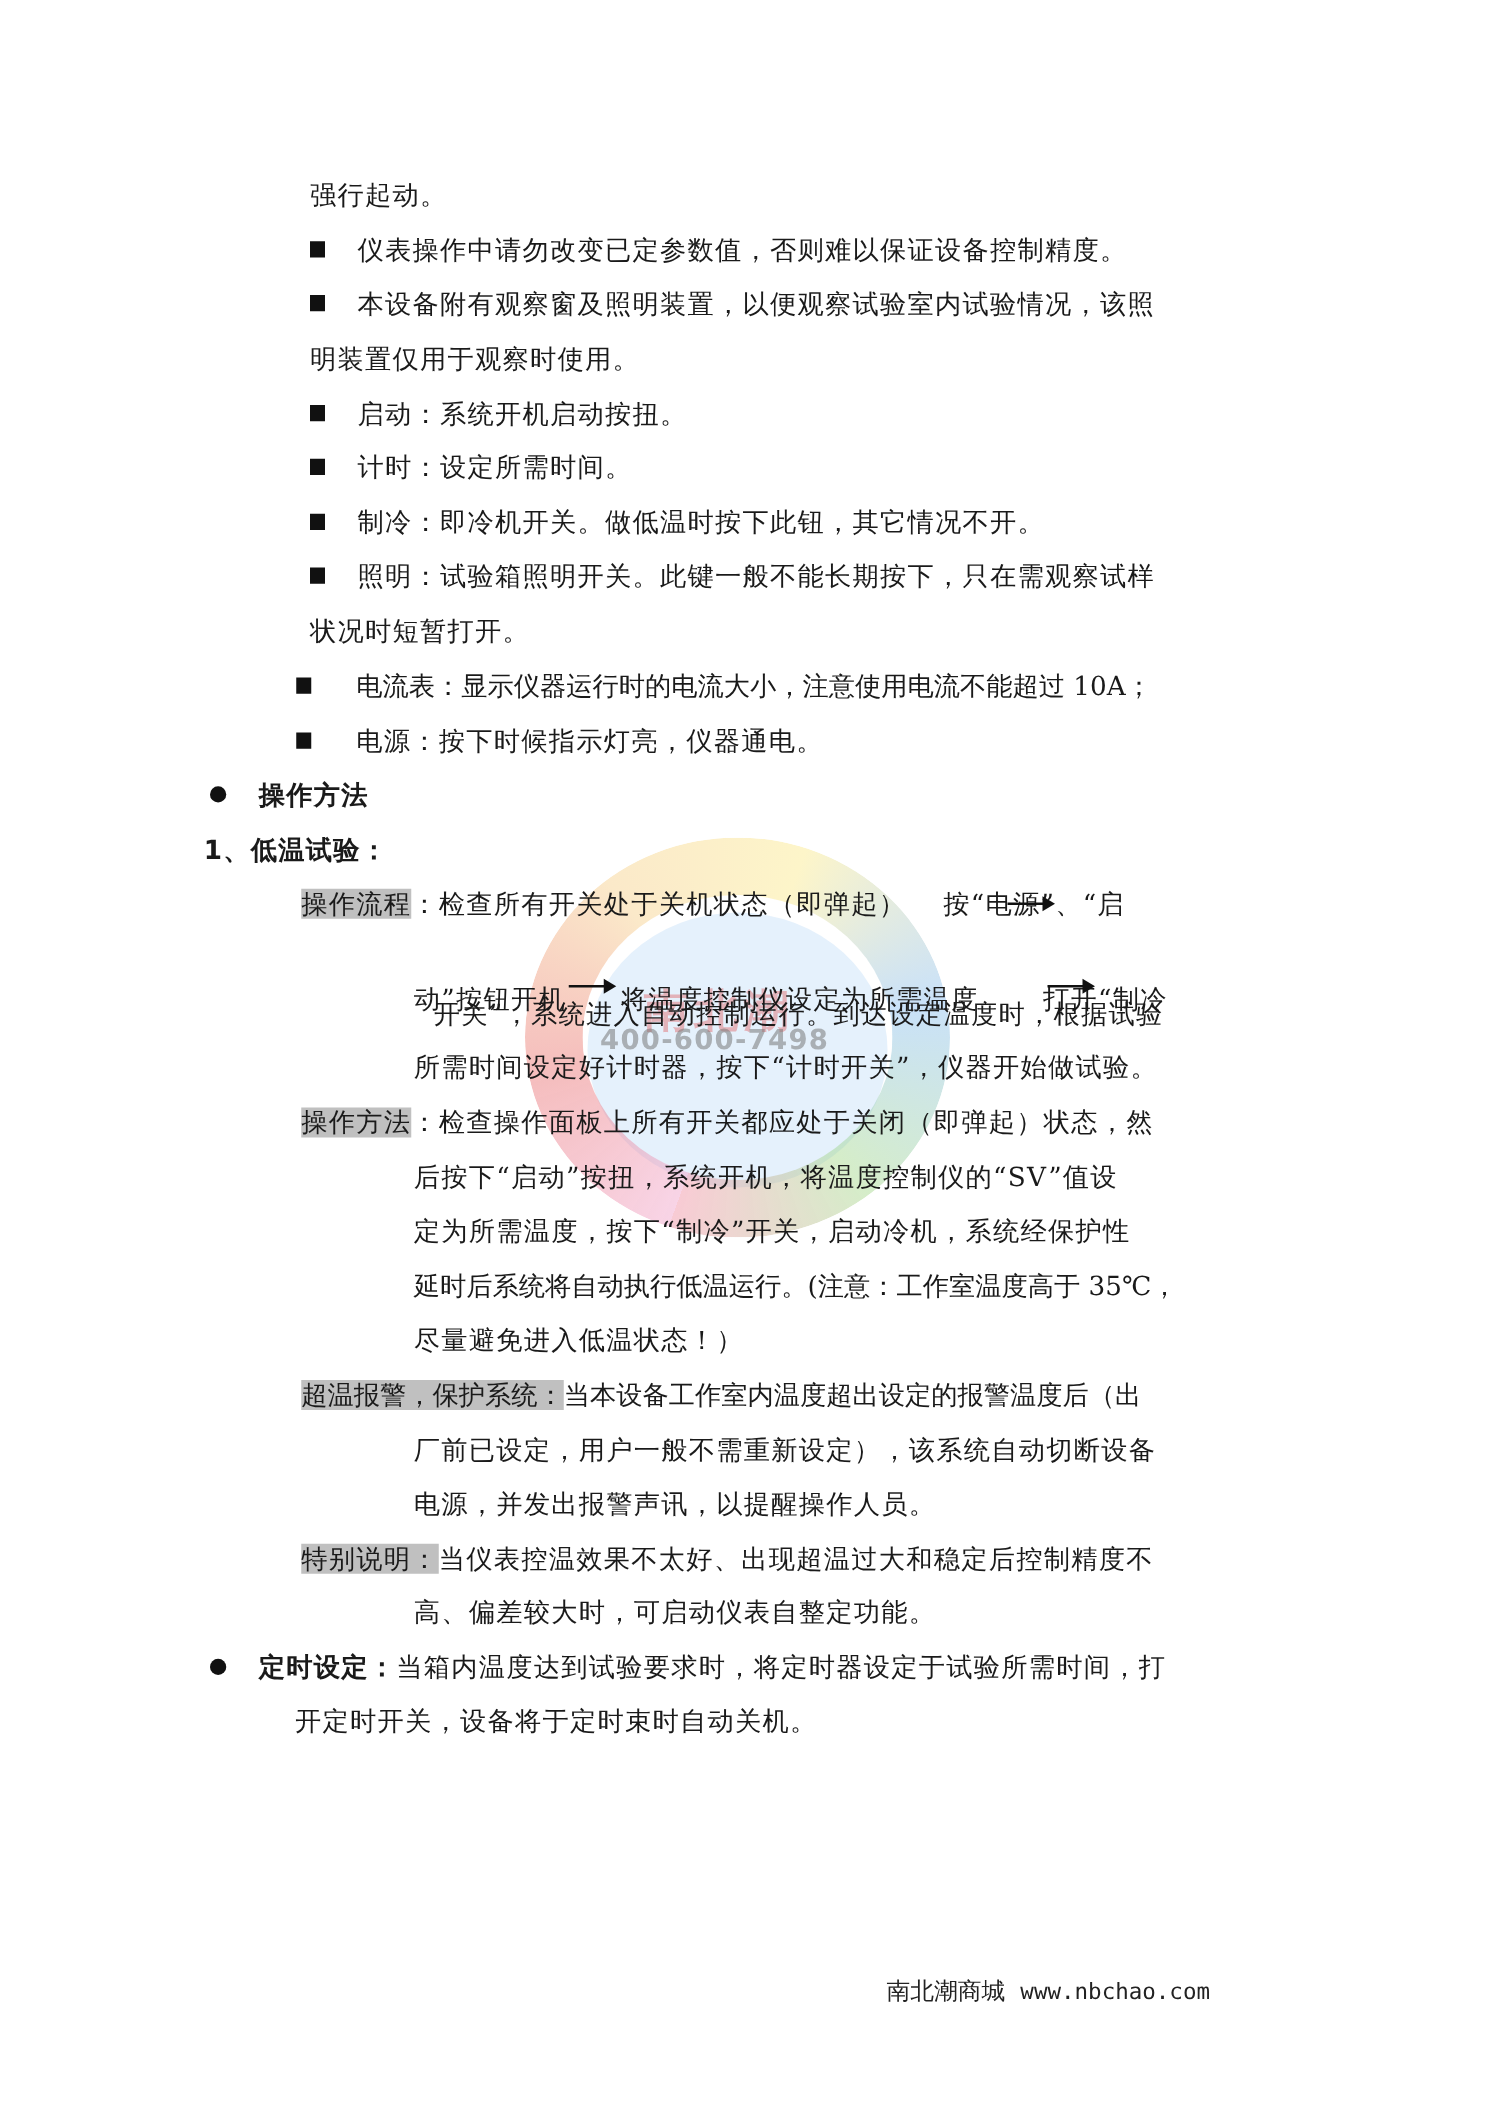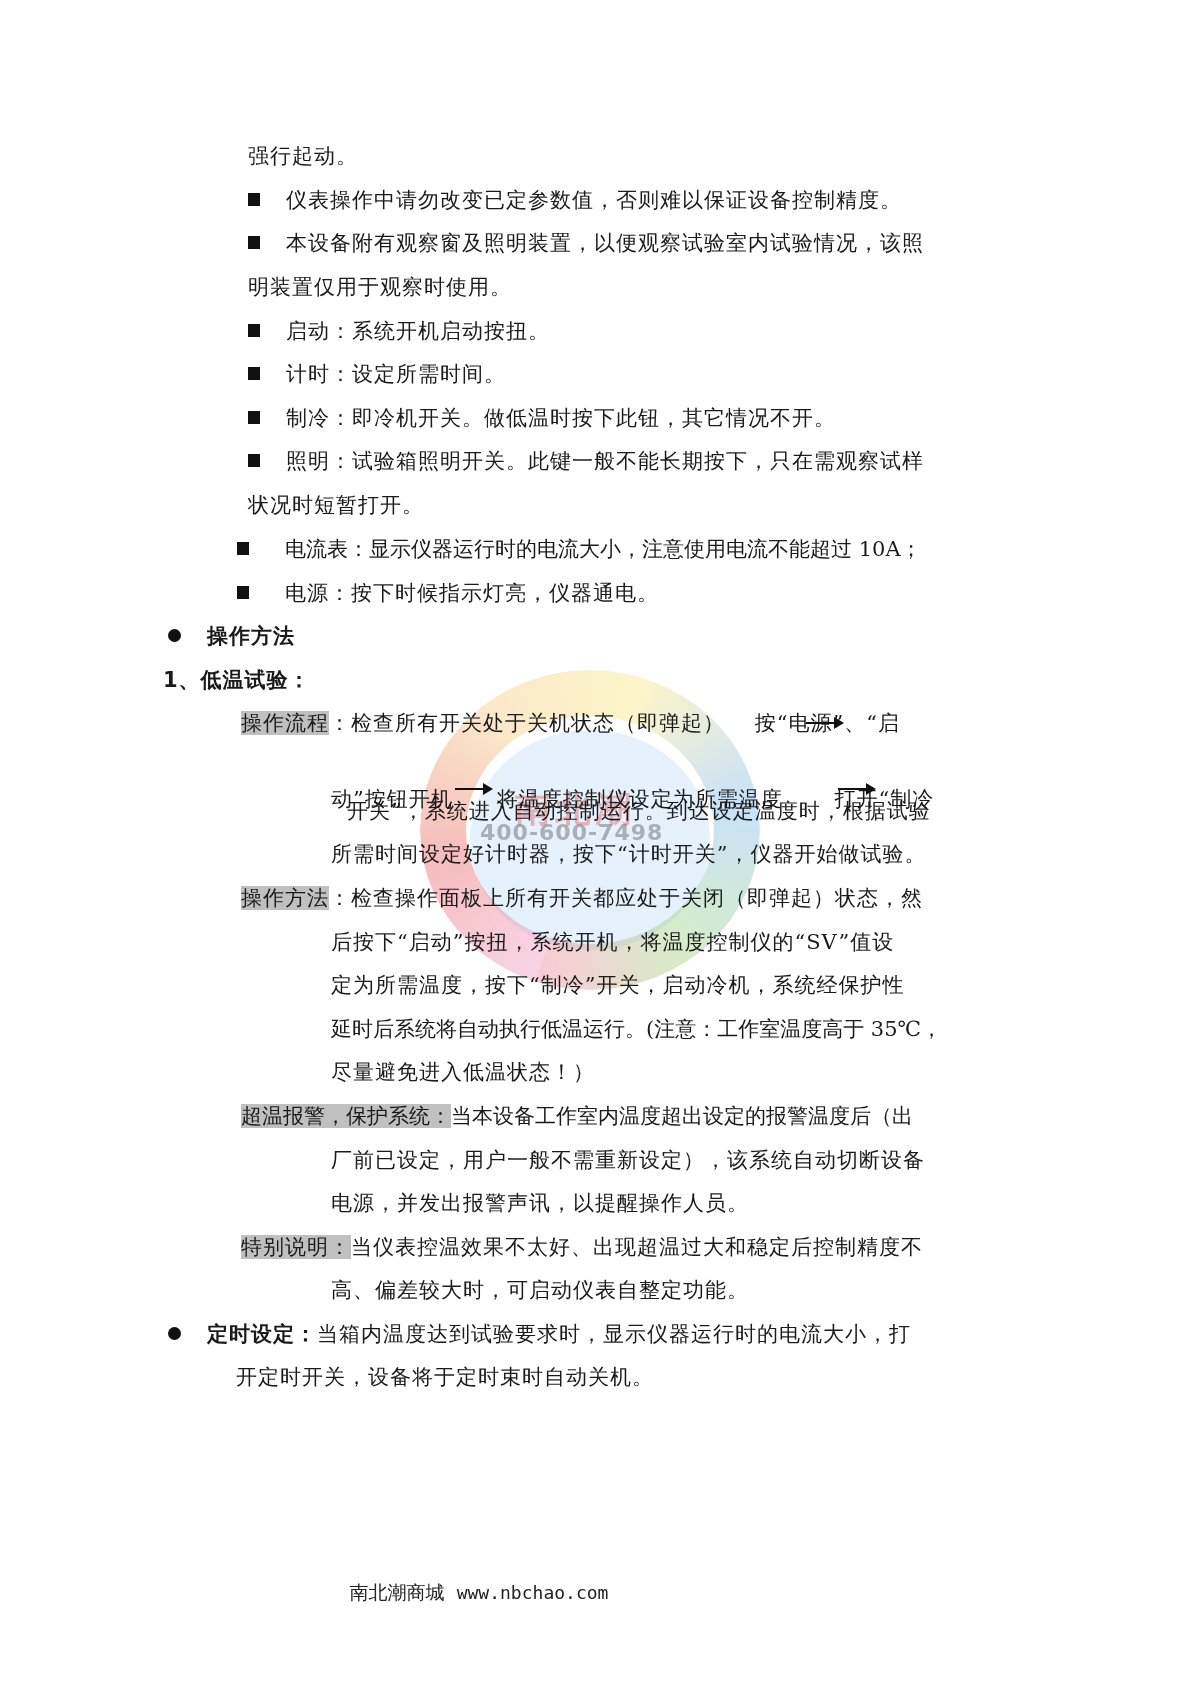--- a/index.html
+++ b/index.html
@@ -46,21 +46,21 @@
   }
   .wm-name {
     position: absolute; left: 105px; top: 125px; font-size: 36px; font-weight: bold;
     color: rgba(220,60,60,0.35); font-family: "DejaVu Sans", sans-serif; letter-spacing: 4px;
   }
   .wm-phone {
     position: absolute; left: 70px; top: 160px; font-size: 22px; font-weight: bold;
     color: rgba(120,120,120,0.55); font-family: "DejaVu Sans", sans-serif; letter-spacing: 1px;
   }
   .footer {
-    position: absolute; left: 3px; width: 952px; top: 1580px; text-align: center;
+    position: absolute; left: 16px; width: 952px; top: 1580px; text-align: right;
     font-size: 19px; color: #222; font-family: "DejaVu Serif", serif;
   }
   .footer .url { font-family: "DejaVu Sans Mono", "Liberation Mono", monospace; font-size: 18px; }
 </style>
 </head>
 <body>
 
 <div class="watermark">
   <div class="wm-inner"></div>
   <div class="wm-ring"></div>
@@ -125,19 +125,19 @@
 </div>
 <div class="line" style="left:331px; top:1145px;">厂前已设定，用户一般不需重新设定），该系统自动切断设备</div>
 <div class="line" style="left:331px; top:1188px;">电源，并发出报警声讯，以提醒操作人员。</div>
 
 <div class="line" style="left:241px; top:1232px;">
   <span class="hl">特别说明：</span><span>当仪表控温效果不太好、出现超温过大和稳定后控制精度不</span>
 </div>
 <div class="line" style="left:331px; top:1275px;">高、偏差较大时，可启动仪表自整定功能。</div>
 
 <div class="line" style="left:168px; top:1319px;">
-  <span class="dot"></span><span class="bold">定时设定：</span><span>当箱内温度达到试验要求时，显示仪器运行时的电流大小，打</span>
+  <span class="dot"></span><span class="bold">定时设定：</span><span>当箱内温度达到试验要求时，将定时器设定于试验所需时间，打</span>
 </div>
 <div class="line" style="left:236px; top:1362px;">开定时开关，设备将于定时束时自动关机。</div>
 
 <div class="footer">
   <span>南北潮商城</span>&nbsp;&nbsp;<span class="url">www.nbchao.com</span>
 </div>
 
 </body></html>

